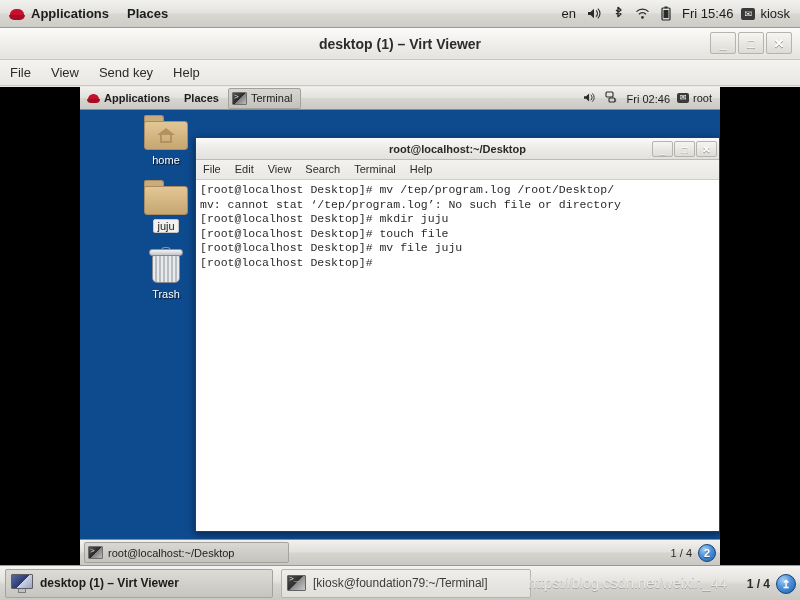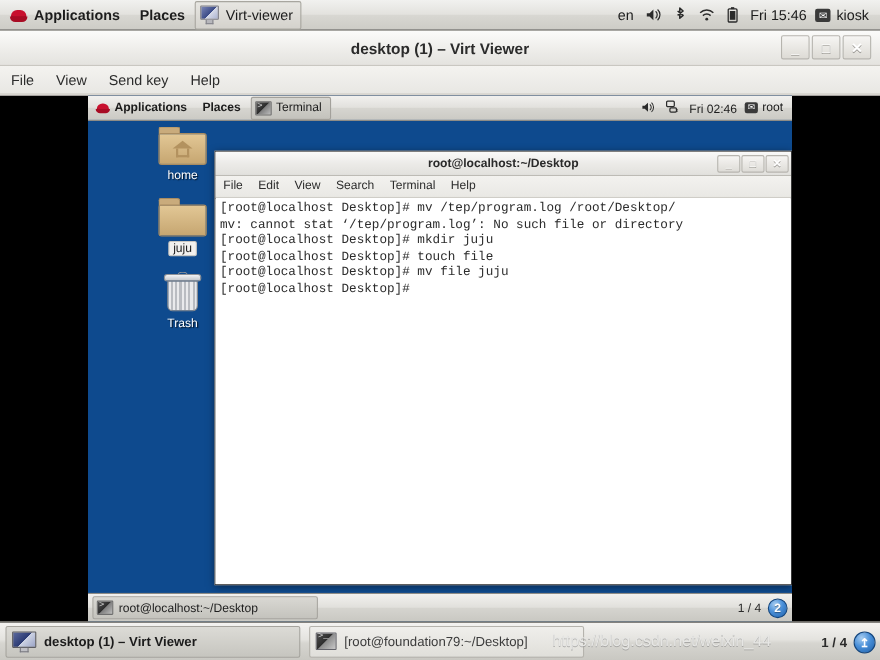--- a/index.html
+++ b/index.html
@@ -282,21 +282,21 @@
     width: 19px; height: 16px; flex: none;
     background: linear-gradient(135deg,#4e4e4e 0%,#2d2d2d 48%,#8c8c8c 49%,#c9c9c9 100%);
     border: 1px solid #63636a; border-radius: 1px;
     position: relative;
   }
   .term-icon2::after {
     content: ">_"; position: absolute; left: 1px; top: -2px;
     font-family: "Liberation Mono", monospace; font-size: 8px; color: #e9e9e9;
   }
   .watermark {
-    position: absolute; left: 502px; top: 8px;
+    position: absolute; left: 528px; top: 8px;
     font-size: 15px; color: #e6e6e4;
     text-shadow: 0 1px 0 rgba(130,130,130,.55);
     white-space: nowrap; pointer-events: none; letter-spacing: -.2px;
   }
   .host-ws {
     position: absolute; right: 30px; top: 11px;
     font-size: 12px; color: #2b2b2b; font-weight: bold;
   }
   .host-badge {
     position: absolute; right: 4px; top: 8px;
@@ -314,27 +314,20 @@
 
   <div class="host-panel">
     <div class="pitem bold">
       <span class="redhat-icon">
         <span class="hat"></span>
           <span class="brim"></span>
       </span>
       <span>Applications</span>
     </div>
     <div class="pitem bold">Places</div>
-    <div class="vv-task">
-      <span class="mini-monitor">
-        <span class="scr"></span>
-          <span class="stand"></span>
-      </span>
-      <span>Virt-viewer</span>
-    </div>
     <div class="spacer"></div>
     <div class="tray">
       <span class="lang">en</span>
       <span>
         <svg width="15" height="13" viewBox="0 0 15 13">
             <path d="M1 5h2.5L7 1.7v9.6L3.5 8H1z" fill="#2b2b2b"></path>
             <path d="M9 3.3a4.2 4.2 0 010 6.4M10.8 1.6a6.6 6.6 0 010 9.8" stroke="#2b2b2b" stroke-width="1.1" fill="none"></path>
           </svg>
       </span>
       <span>
@@ -490,20 +483,20 @@
   <div class="host-taskbar">
     <div class="host-tb-task w1">
       <span class="monitor-icon">
         <span class="scr"></span>
           <span class="stand"></span>
       </span>
       <span>desktop (1) – Virt Viewer</span>
     </div>
     <div class="host-tb-task inactive">
       <span class="term-icon2"></span>
-      <span>[root@foundation79:~/Desktop]</span>
+      <span>[kiosk@foundation79:~/Terminal]</span>
     </div>
     <div class="watermark">https://blog.csdn.net/weixin_44</div>
     <div class="host-ws">1 / 4</div>
     <div class="host-badge">↥</div>
   </div>
 
 </div>
 
 </body></html>

